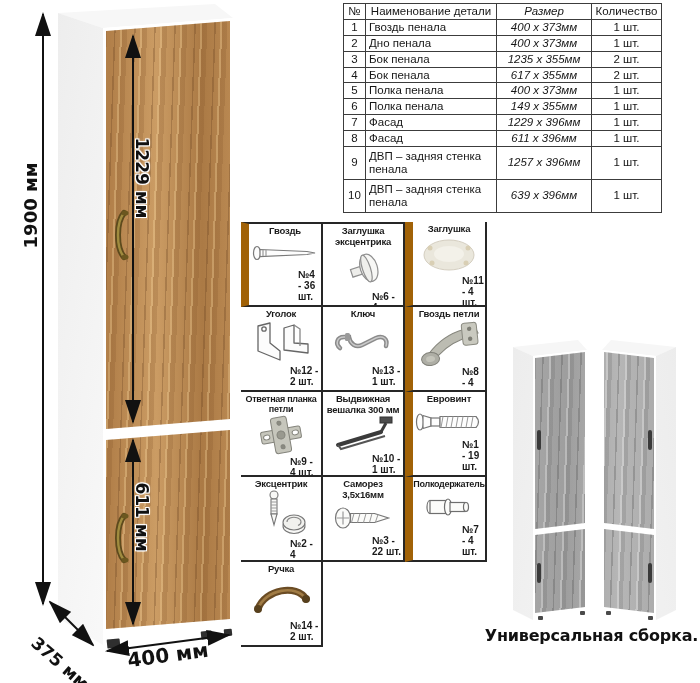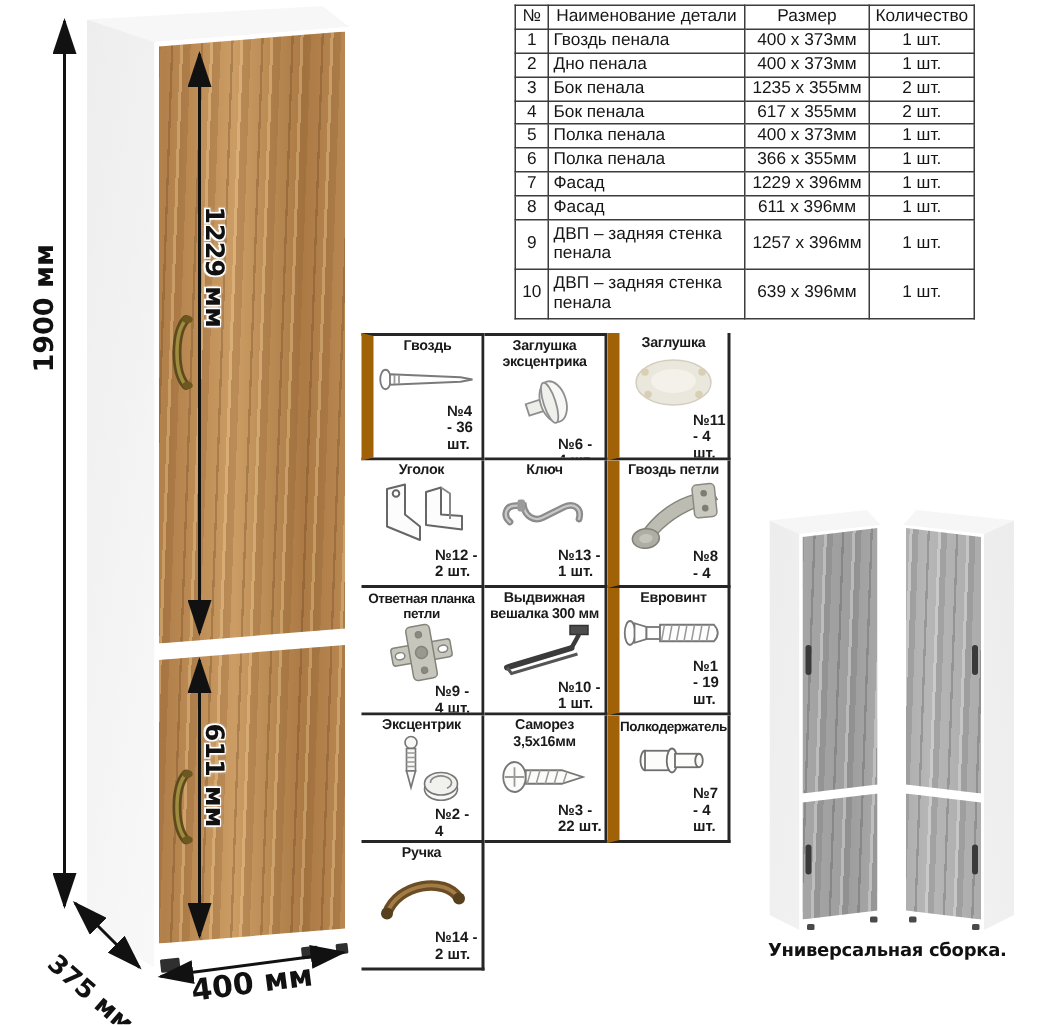--- a/index.html
+++ b/index.html
@@ -8,21 +8,21 @@
         font-family:"Liberation Sans","DejaVu Sans",sans-serif;color:#1a1a1a;}
 
   
   #parts-table{position:absolute;left:343px;top:3px;border-collapse:collapse;
                font-size:11.5px;line-height:1.12;color:#161616;}
   #parts-table td,#parts-table th{border:1px solid #3c3c3c;padding:1px 3px;vertical-align:middle;
                font-weight:normal;background:#fff;}
   #parts-table th{text-align:center;height:15px;}
   .c-num{width:22px;text-align:center;}
   .c-name{width:131px;text-align:left;}
-  .c-size{width:83px;text-align:center;}
+  .c-size{width:95px;text-align:center;font-style:italic;}
   .c-qty{width:70px;text-align:center;}
   .row-s{height:13px;}
   .row-d{height:33px;}
 
   
   #hw-grid{position:absolute;left:241px;top:222px;display:grid;
            grid-template-columns:repeat(3,82px);grid-auto-rows:85px;}
   .hw-cell{border-right:2px solid #262626;border-bottom:2px solid #262626;background:#fff;
            display:flex;flex-direction:column;align-items:center;justify-content:space-between;
            padding:2px 1px 3px 1px;overflow:hidden;}
@@ -80,21 +80,21 @@
            background:linear-gradient(80deg,#fafafa,#ececec);}
   #vr-front{clip-path:polygon(97px 15px,151px 21px,151px 285px,97px 277px);background:#fff;}
   #vr-dup{clip-path:polygon(99px 17px,149px 23px,149px 194px,99px 188px);}
   #vr-dlow{clip-path:polygon(99px 194px,149px 200px,149px 278px,99px 272px);}
   .v-handle{position:absolute;width:4px;height:20px;background:#3a3a3a;border-radius:2px;}
   .v-foot{position:absolute;width:5px;height:4px;background:#4a4a4a;border-radius:1px;}
 
   
   #caption{position:absolute;left:483px;top:626px;width:217px;text-align:center;
            font-family:"DejaVu Sans","Liberation Sans",sans-serif;
-           font-size:12px;font-weight:bold;color:#111;letter-spacing:-0.2px;}
+           font-size:16px;font-weight:bold;color:#111;letter-spacing:-0.2px;}
 
   .ico{display:block;}
 </style>
 </head>
 <body>
 
 <div id="page">
 
   <div id="cabinet">
     <div class="shape" id="cab-top"></div>
@@ -178,21 +178,21 @@
       </tr>
       <tr class="row-s">
         <td class="c-num">5</td>
         <td class="c-name">Полка пенала</td>
         <td class="c-size">400 х 373мм</td>
         <td class="c-qty">1 шт.</td>
       </tr>
       <tr class="row-s">
         <td class="c-num">6</td>
         <td class="c-name">Полка пенала</td>
-        <td class="c-size">366 х 355мм</td>
+        <td class="c-size">149 х 355мм</td>
         <td class="c-qty">1 шт.</td>
       </tr>
       <tr class="row-s">
         <td class="c-num">7</td>
         <td class="c-name">Фасад</td>
         <td class="c-size">1229 х 396мм</td>
         <td class="c-qty">1 шт.</td>
       </tr>
       <tr class="row-s">
         <td class="c-num">8</td>

